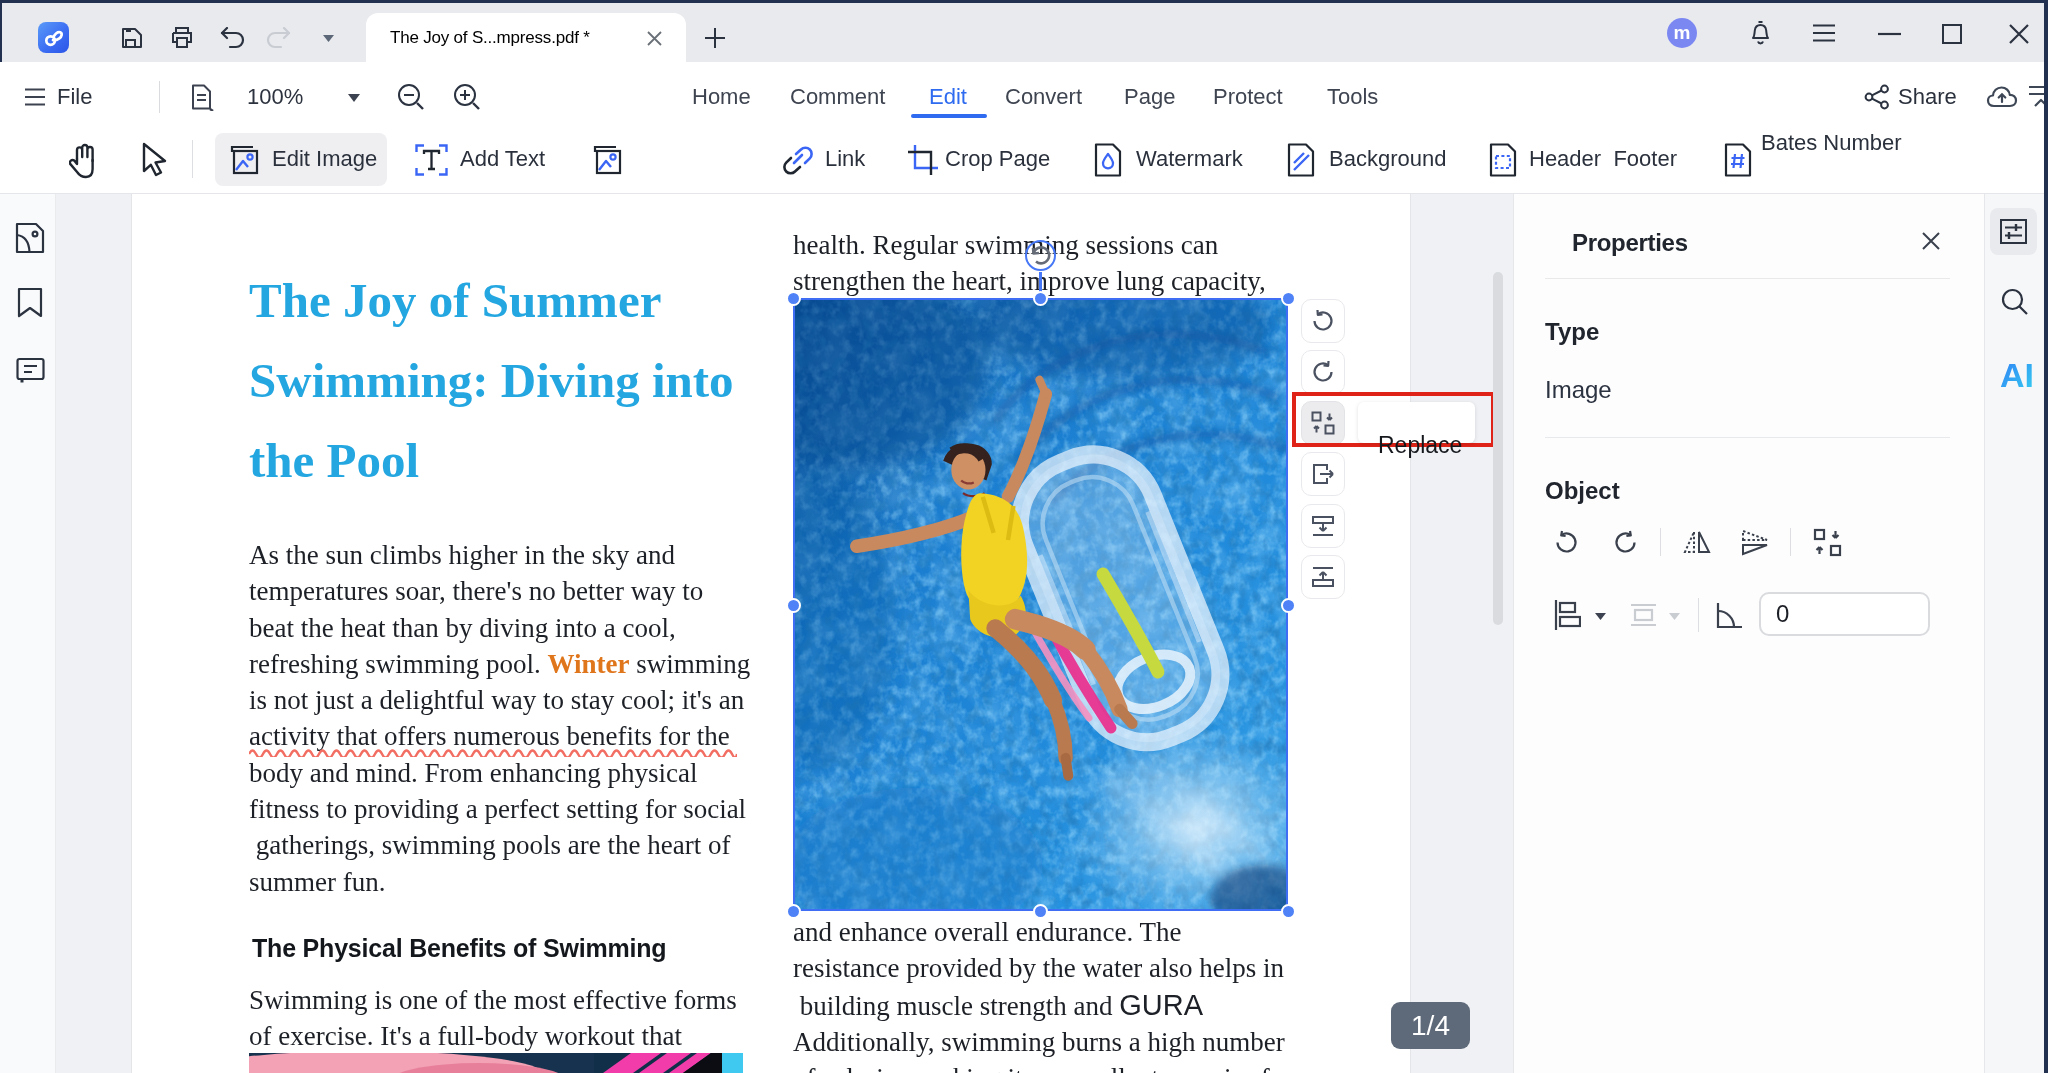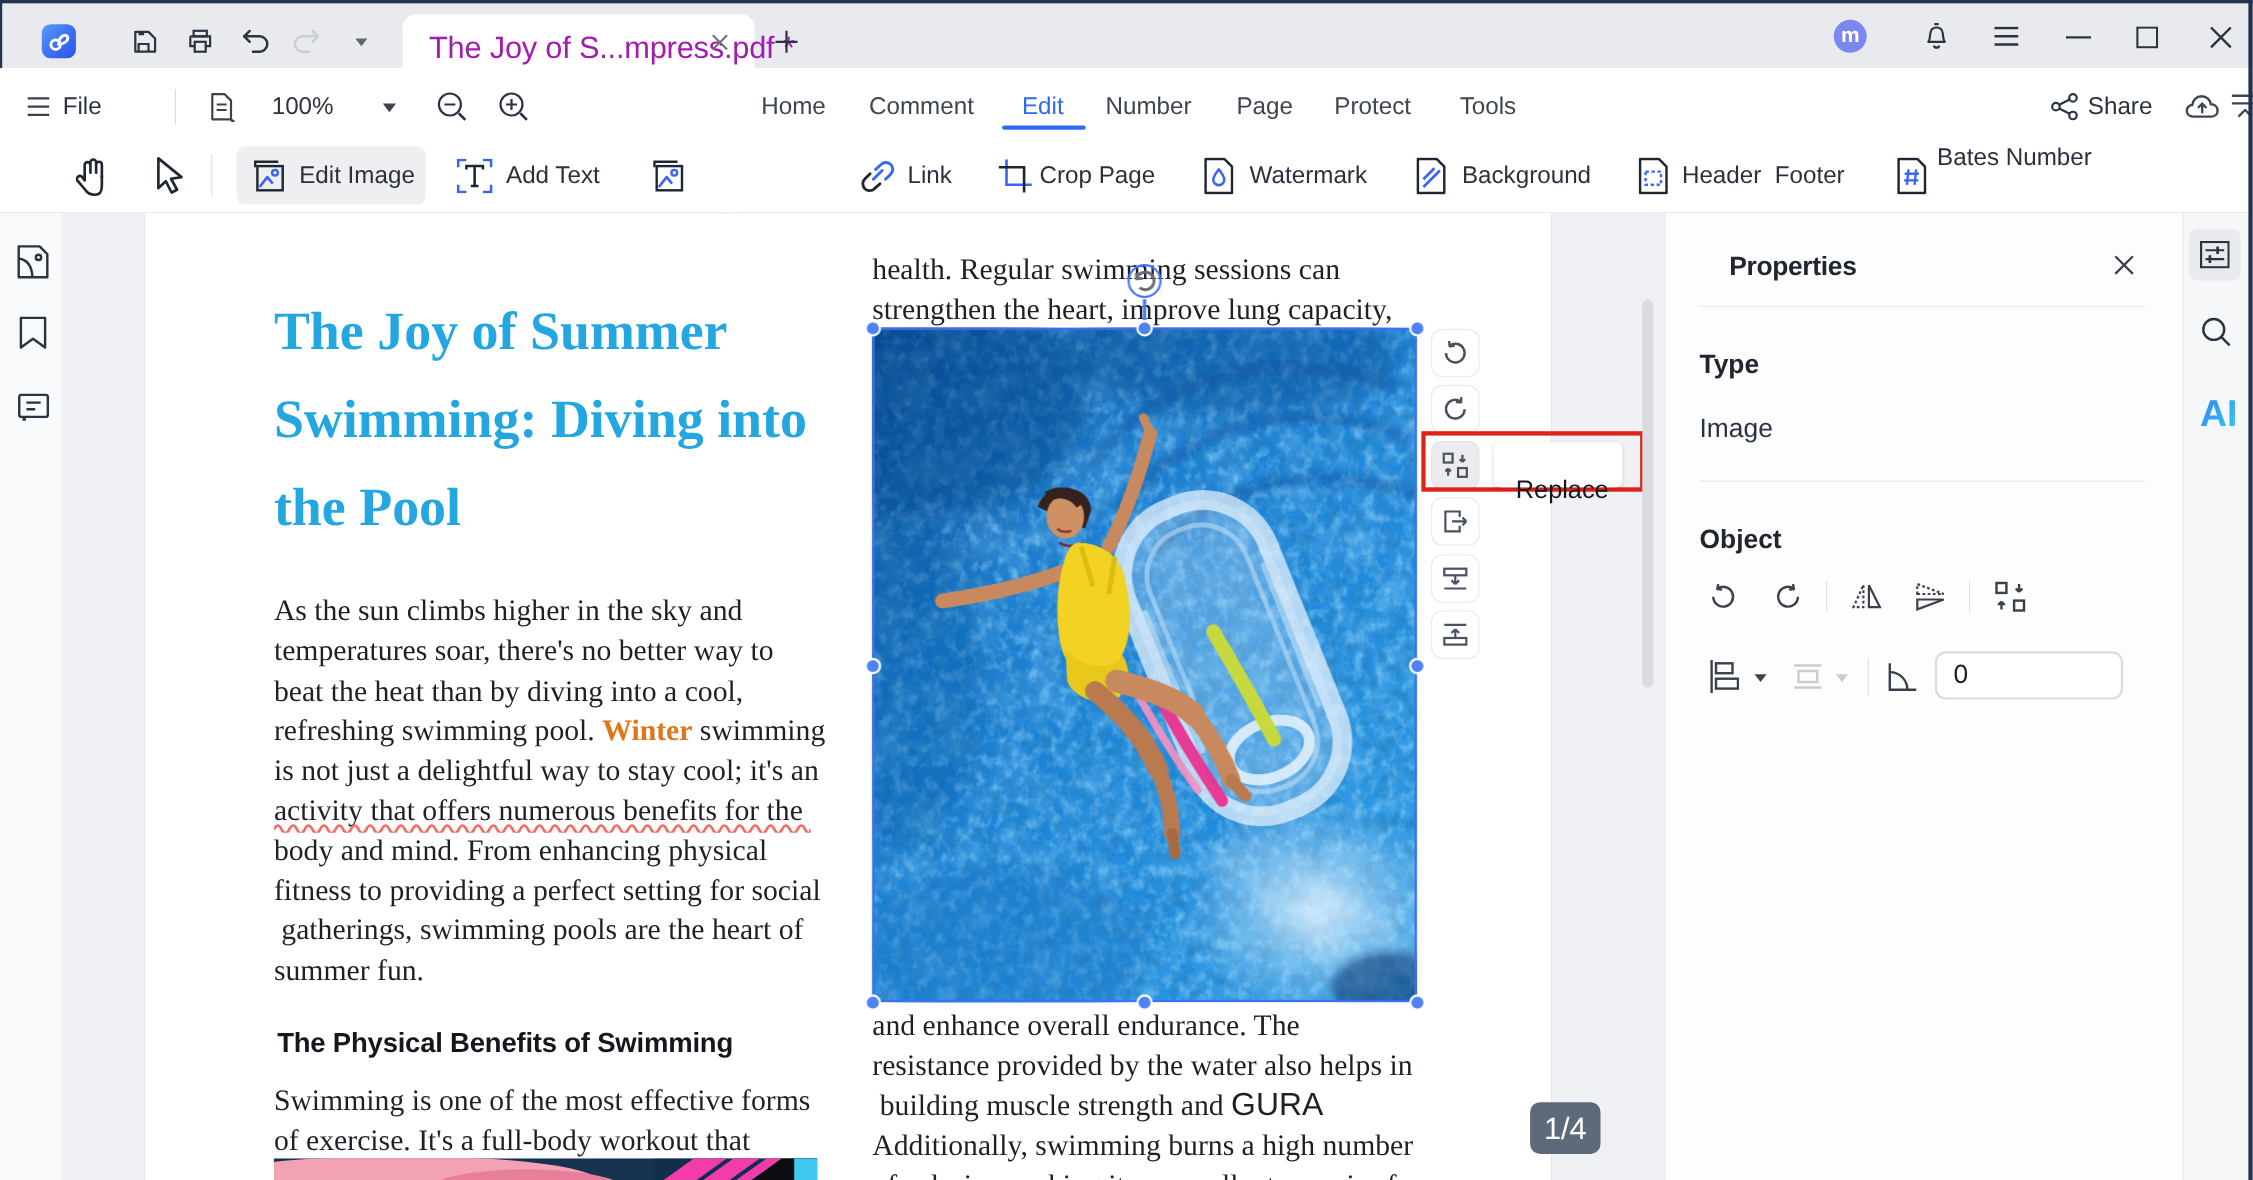--- a/index.html
+++ b/index.html
@@ -41,21 +41,21 @@
 <svg class="ico" style="left:266px;top:27px" width="26" height="22" viewBox="0 0 26 22" fill="none" stroke="#c9cdd3" stroke-width="2.2">
   <path d="M23 6 h-14 a7 7 0 0 0 0 14 h6" stroke-linecap="round"></path>
   <path d="M18 1 L23 6 L18 11" stroke-linecap="round" stroke-linejoin="round"></path>
 </svg>
 
 <svg class="ico" style="left:322px;top:34px" width="13" height="9" viewBox="0 0 13 9">
     <path d="M1 1 L6.5 8 L12 1 Z" fill="#5c6878"></path>
   </svg>
 
 <div class="abs" style="left:366px;top:13px;width:320px;height:49px;background:#fff;border-radius:12px 12px 0 0;"></div>
-<div class="abs lbl" style="left:390px;top:28px;color:#a21caf;font-size:28px;letter-spacing:-0.2px;">The Joy of S...mpress.pdf *</div>
+<div class="abs lbl" style="left:390px;top:28px;color:#000000;font-size:17px;letter-spacing:-0.2px;">The Joy of S...mpress.pdf *</div>
 <svg class="ico" style="left:646px;top:30px" width="17" height="17" viewBox="0 0 17 17" stroke="#6a7077" stroke-width="1.8">
     <path d="M2 2 L15 15 M15 2 L2 15"></path>
   </svg>
 
 <svg class="ico" style="left:704px;top:27px" width="22" height="22" viewBox="0 0 22 22" stroke="#2b3240" stroke-width="2">
     <path d="M11 1 V21 M1 11 H21"></path>
   </svg>
 
 <div class="abs" style="left:1667px;top:18px;width:30px;height:30px;border-radius:50%;background:#7c88f2;color:#fff;font-size:19px;font-weight:bold;text-align:center;line-height:30px;">m</div>
 
@@ -107,21 +107,21 @@
 <svg class="ico" style="left:453px;top:83px" width="28" height="28" viewBox="0 0 28 28" fill="none" stroke="#2b3240" stroke-width="2">
   <circle cx="12" cy="12" r="10"></circle>
   <path d="M7 12 h10 M12 7 v10"></path>
   <path d="M20 20 L26 26" stroke-width="2.4"></path>
 </svg>
 
 <div class="abs lbl" style="left:692px;top:84px;color:#3e4450;">Home</div>
 <div class="abs lbl" style="left:790px;top:84px;color:#3e4450;">Comment</div>
 <div class="abs lbl" style="left:929px;top:84px;color:#2e6bf0;">Edit</div>
 <div class="abs" style="left:911px;top:114px;width:76px;height:4px;background:#2e6bf0;border-radius:2px;"></div>
-<div class="abs lbl" style="left:1005px;top:84px;color:#3e4450;">Number</div>
+<div class="abs lbl" style="left:1005px;top:84px;color:#3e4450;">Convert</div>
 <div class="abs lbl" style="left:1124px;top:84px;color:#3e4450;">Page</div>
 <div class="abs lbl" style="left:1213px;top:84px;color:#3e4450;">Protect</div>
 <div class="abs lbl" style="left:1327px;top:84px;color:#3e4450;">Tools</div>
 
 <svg class="ico" style="left:1864px;top:84px" width="26" height="26" viewBox="0 0 26 26" fill="none" stroke="#2b3240" stroke-width="2">
   <circle cx="20.5" cy="5" r="3.4"></circle>
     <circle cx="5" cy="13" r="3.4"></circle>
     <circle cx="20.5" cy="21" r="3.4"></circle>
   <path d="M8 11.3 L17.5 6.5 M8 14.7 L17.5 19.5"></path>
 </svg>
@@ -431,21 +431,21 @@
   <path d="M12 15 V7 M12 7 L8.5 10.5 M12 7 L15.5 10.5"></path>
   <rect x="2" y="15" width="20" height="6"></rect>
 </svg>
 
 <div class="abs" style="left:1292px;top:392px;width:203px;height:55px;border:4px solid #e02318;"></div>
 <div class="abs" style="left:1358px;top:402px;width:117px;height:41px;background:#fff;border-radius:6px;box-shadow:0 1px 4px rgba(0,0,0,0.12);"></div>
 <div class="abs" style="left:1378px;top:409px;font-size:23px;color:#14171c;margin-top:23px;">Replace</div>
 
 <div class="abs" style="left:1493px;top:272px;width:10px;height:353px;background:#d9dbdf;border-radius:5px;"></div>
 
-<div class="abs" style="left:1391px;top:1002px;width:64px;height:47px;background:#5e6a79;border-radius:9px;color:#fff;font-size:28px;text-align:center;line-height:47px;">1/4</div>
+<div class="abs" style="left:1391px;top:1002px;width:79px;height:47px;background:#5e6a79;border-radius:9px;color:#fff;font-size:28px;text-align:center;line-height:47px;">1/4</div>
 
 <div class="abs" style="left:1513px;top:194px;width:471px;height:879px;background:#fdfdfe;border-left:1px solid #e6e7ea;"></div>
 <div class="abs" style="left:1545px;top:229px;font-size:24px;font-weight:bold;color:#20252e;letter-spacing:-0.3px;margin-left:27px;">Properties</div>
 <svg class="ico" style="left:1922px;top:232px" width="18" height="18" viewBox="0 0 18 18" stroke="#3a414d" stroke-width="2">
     <path d="M1 1 L17 17 M17 1 L1 17"></path>
   </svg>
 <div class="abs" style="left:1545px;top:278px;width:405px;height:1px;background:#e8e9eb;"></div>
 <div class="abs" style="left:1545px;top:318px;font-size:24px;font-weight:bold;color:#20252e;">Type</div>
 <div class="abs" style="left:1545px;top:376px;font-size:24px;color:#2b3240;">Image</div>
 <div class="abs" style="left:1545px;top:437px;width:405px;height:1px;background:#e8e9eb;"></div>

